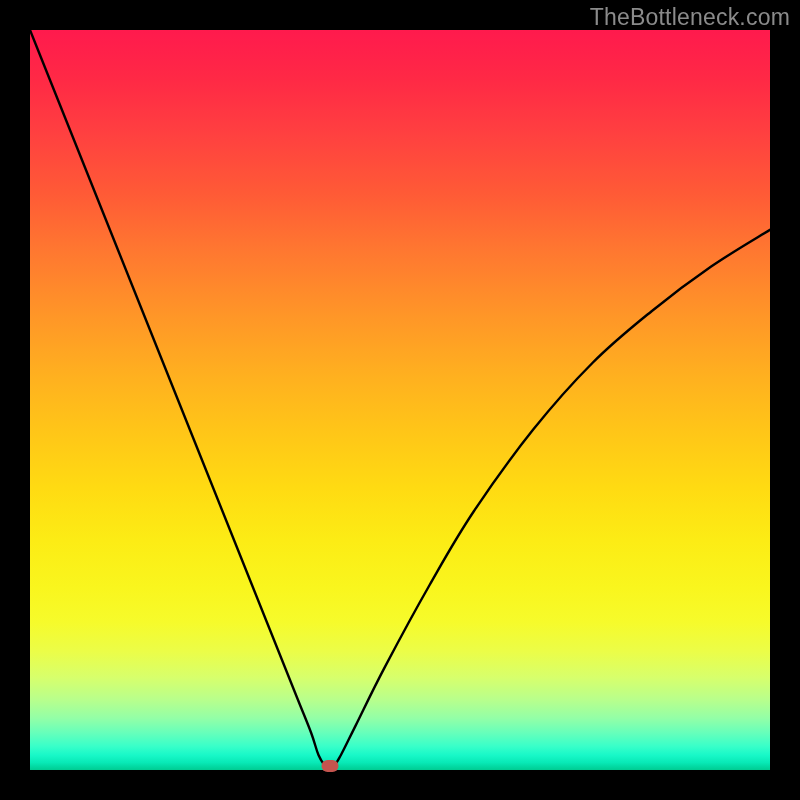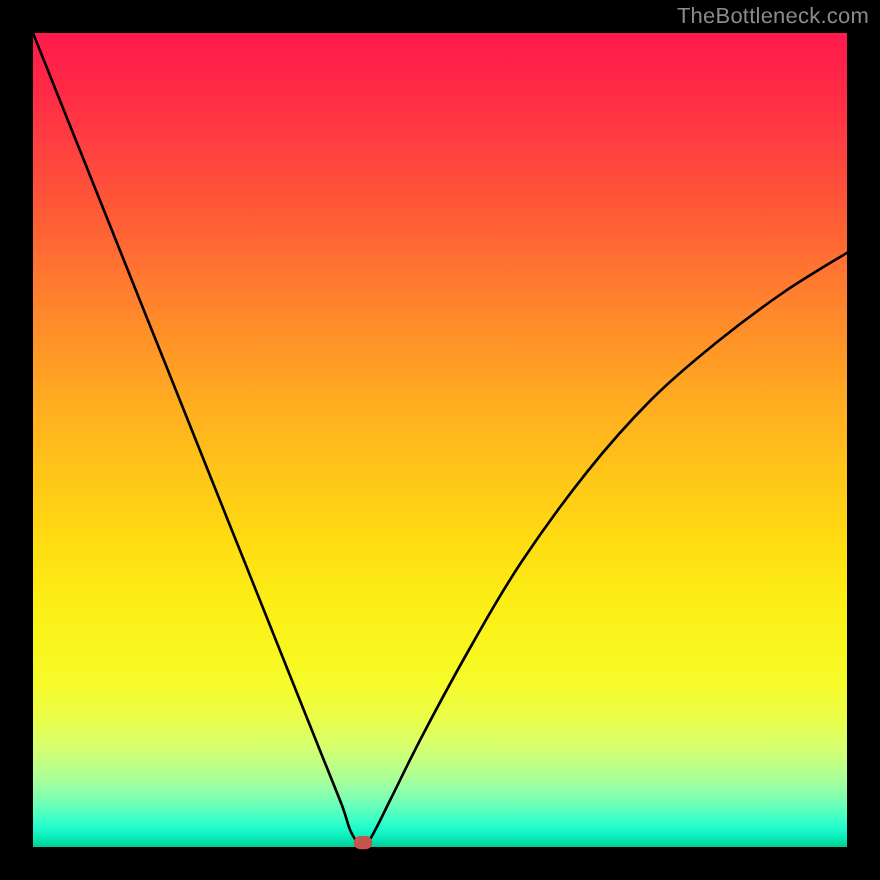--- a/index.html
+++ b/index.html
@@ -47,21 +47,21 @@
       #08e9b6 99%,
       #02d7a0 99.6%,
       #00cc92 100%
     );
   }
   .watermark {
     position: absolute;
     top: 4px;
     right: 10px;
     color: #8b8b8b;
-    font-size: 20px;
+    font-size: 23px;
     font-weight: 400;
     letter-spacing: 0.2px;
     z-index: 5;
   }
   svg.curve {
     position: absolute;
     left: 0;
     top: 0;
     width: 740px;
     height: 740px;

